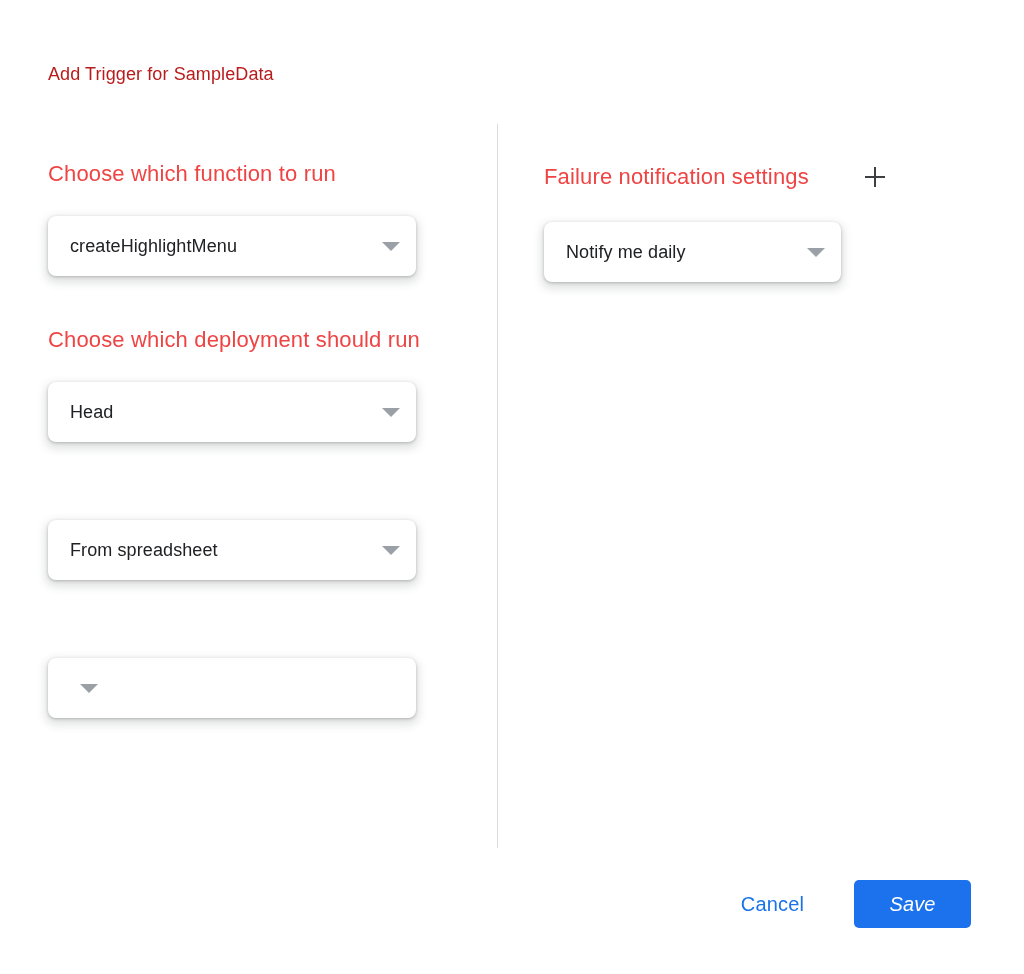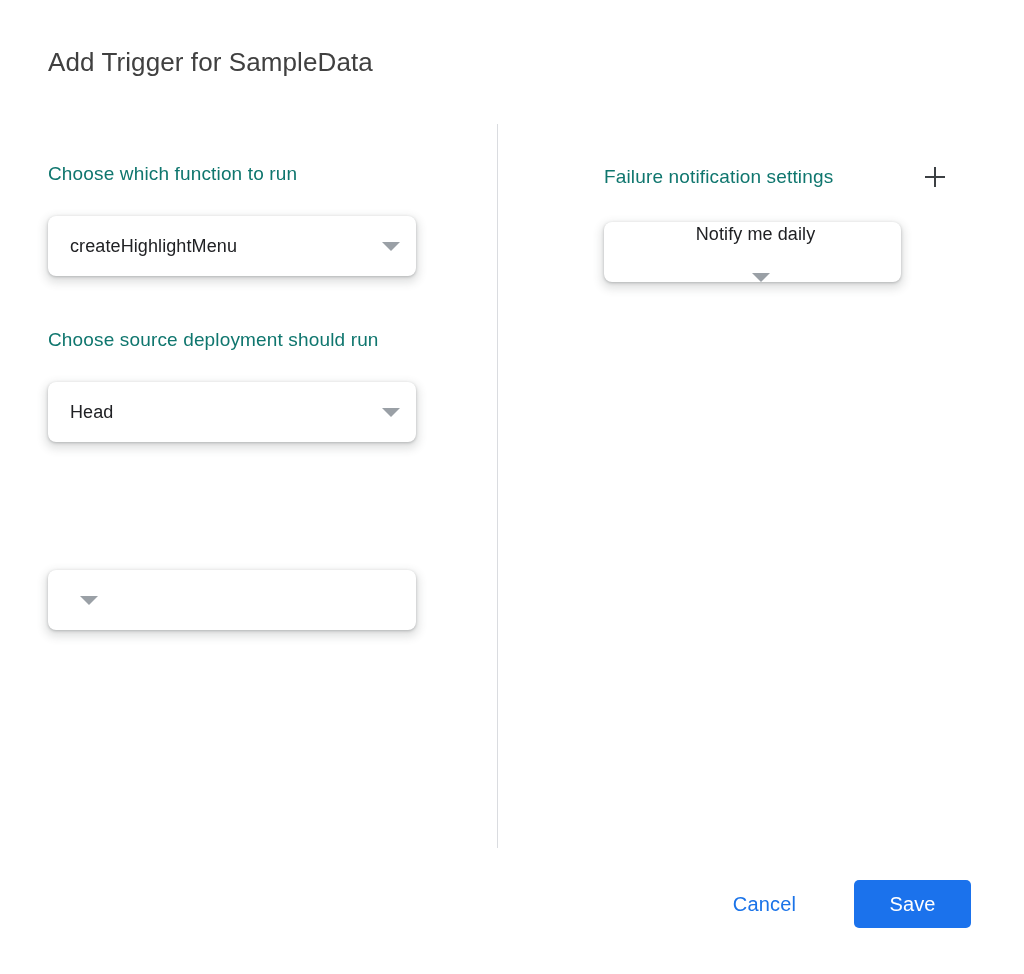--- a/index.html
+++ b/index.html
@@ -14,62 +14,62 @@
     font-family: "Liberation Sans", "DejaVu Sans", sans-serif;
     color: #202124;
     overflow: hidden;
     -webkit-font-smoothing: antialiased;
   }
 
   
   .dialog-title {
     position: absolute;
     left: 48px;
-    top: 44px;
-    font-size: 26px;
+    top: 56px;
+    font-size: 18px;
     font-weight: 500;
     letter-spacing: 0.1px;
-    color: #404040;
+    color: #b91c1c;
     line-height: 36px;
     white-space: nowrap;
   }
 
   
   .column-left {
     position: absolute;
     left: 48px;
     top: 160px;
     width: 400px;
   }
   .column-right {
     position: absolute;
-    left: 604px;
+    left: 544px;
     top: 160px;
     width: 400px;
   }
 
   
   .divider {
     position: absolute;
     left: 497px;
     top: 124px;
     width: 1px;
     height: 724px;
     background: #dadce0;
   }
 
   
   .field-group {
     position: relative;
     margin-bottom: 10px;
   }
   .field-label {
-    font-size: 19px;
+    font-size: 22px;
     font-weight: 400;
-    color: #0f766e;
+    color: #ef4444;
     line-height: 28px;
     letter-spacing: 0.15px;
     white-space: nowrap;
   }
 
   .section-head {
     position: relative;
     display: flex;
     align-items: center;
     width: 348px;
@@ -98,21 +98,21 @@
     border-radius: 8px;
     box-shadow: 0 1px 3px rgba(60,64,67,0.30), 0 4px 8px 3px rgba(60,64,67,0.15);
     display: flex;
     align-items: center;
     box-sizing: border-box;
     padding: 0 16px 0 22px;
     cursor: pointer;
     user-select: none;
   }
   .select-box.wide  { width: 368px; }
-  .select-box.narrow{ width: 297px; flex-direction: column; }
+  .select-box.narrow{ width: 297px; }
 
   .select-value {
     flex: 1 1 auto;
     font-size: 18px;
     color: #202124;
     letter-spacing: 0.1px;
     line-height: 24px;
     white-space: nowrap;
     overflow: hidden;
     text-overflow: ellipsis;
@@ -130,21 +130,21 @@
   
   .gap-lg { height: 40px; }
 
   
   .footer {
     position: absolute;
     right: 53px;
     top: 880px;
     display: flex;
     align-items: center;
-    gap: 8px;
+    gap: 0;
   }
   .btn-cancel {
     font-size: 20px;
     color: #1a73e8;
     letter-spacing: 0.15px;
     padding: 10px 24px;
     border-radius: 4px;
     cursor: pointer;
     background: transparent;
     border: none;
@@ -159,20 +159,21 @@
     letter-spacing: 0.15px;
     border: none;
     border-radius: 5px;
     width: 117px;
     height: 48px;
     cursor: pointer;
     font-family: inherit;
     display: flex;
     align-items: center;
     justify-content: center;
+    font-style: italic;
   }
 </style>
 </head>
 <body>
 
 <div class="dialog-title">Add Trigger for SampleData</div>
 
 <div class="divider"></div>
 
 <div class="column-left">
@@ -181,30 +182,34 @@
     <div class="field-label">Choose which function to run</div>
     <div class="select-box wide">
       <span class="select-value">createHighlightMenu</span>
       <span class="caret"></span>
     </div>
   </div>
 
   <div class="gap-lg"></div>
 
   <div class="field-group">
-    <div class="field-label">Choose source deployment should run</div>
+    <div class="field-label">Choose which deployment should run</div>
     <div class="select-box wide">
       <span class="select-value">Head</span>
       <span class="caret"></span>
     </div>
   </div>
 
   <div class="gap-lg"></div>
 
   <div class="field-group">
+    <div class="select-box wide">
+      <span class="select-value">From spreadsheet</span>
+      <span class="caret"></span>
+    </div>
   </div>
 
   <div class="gap-lg"></div>
 
   <div class="field-group">
     <div class="select-box wide">
       <span class="caret"></span>
     </div>
   </div>
 

